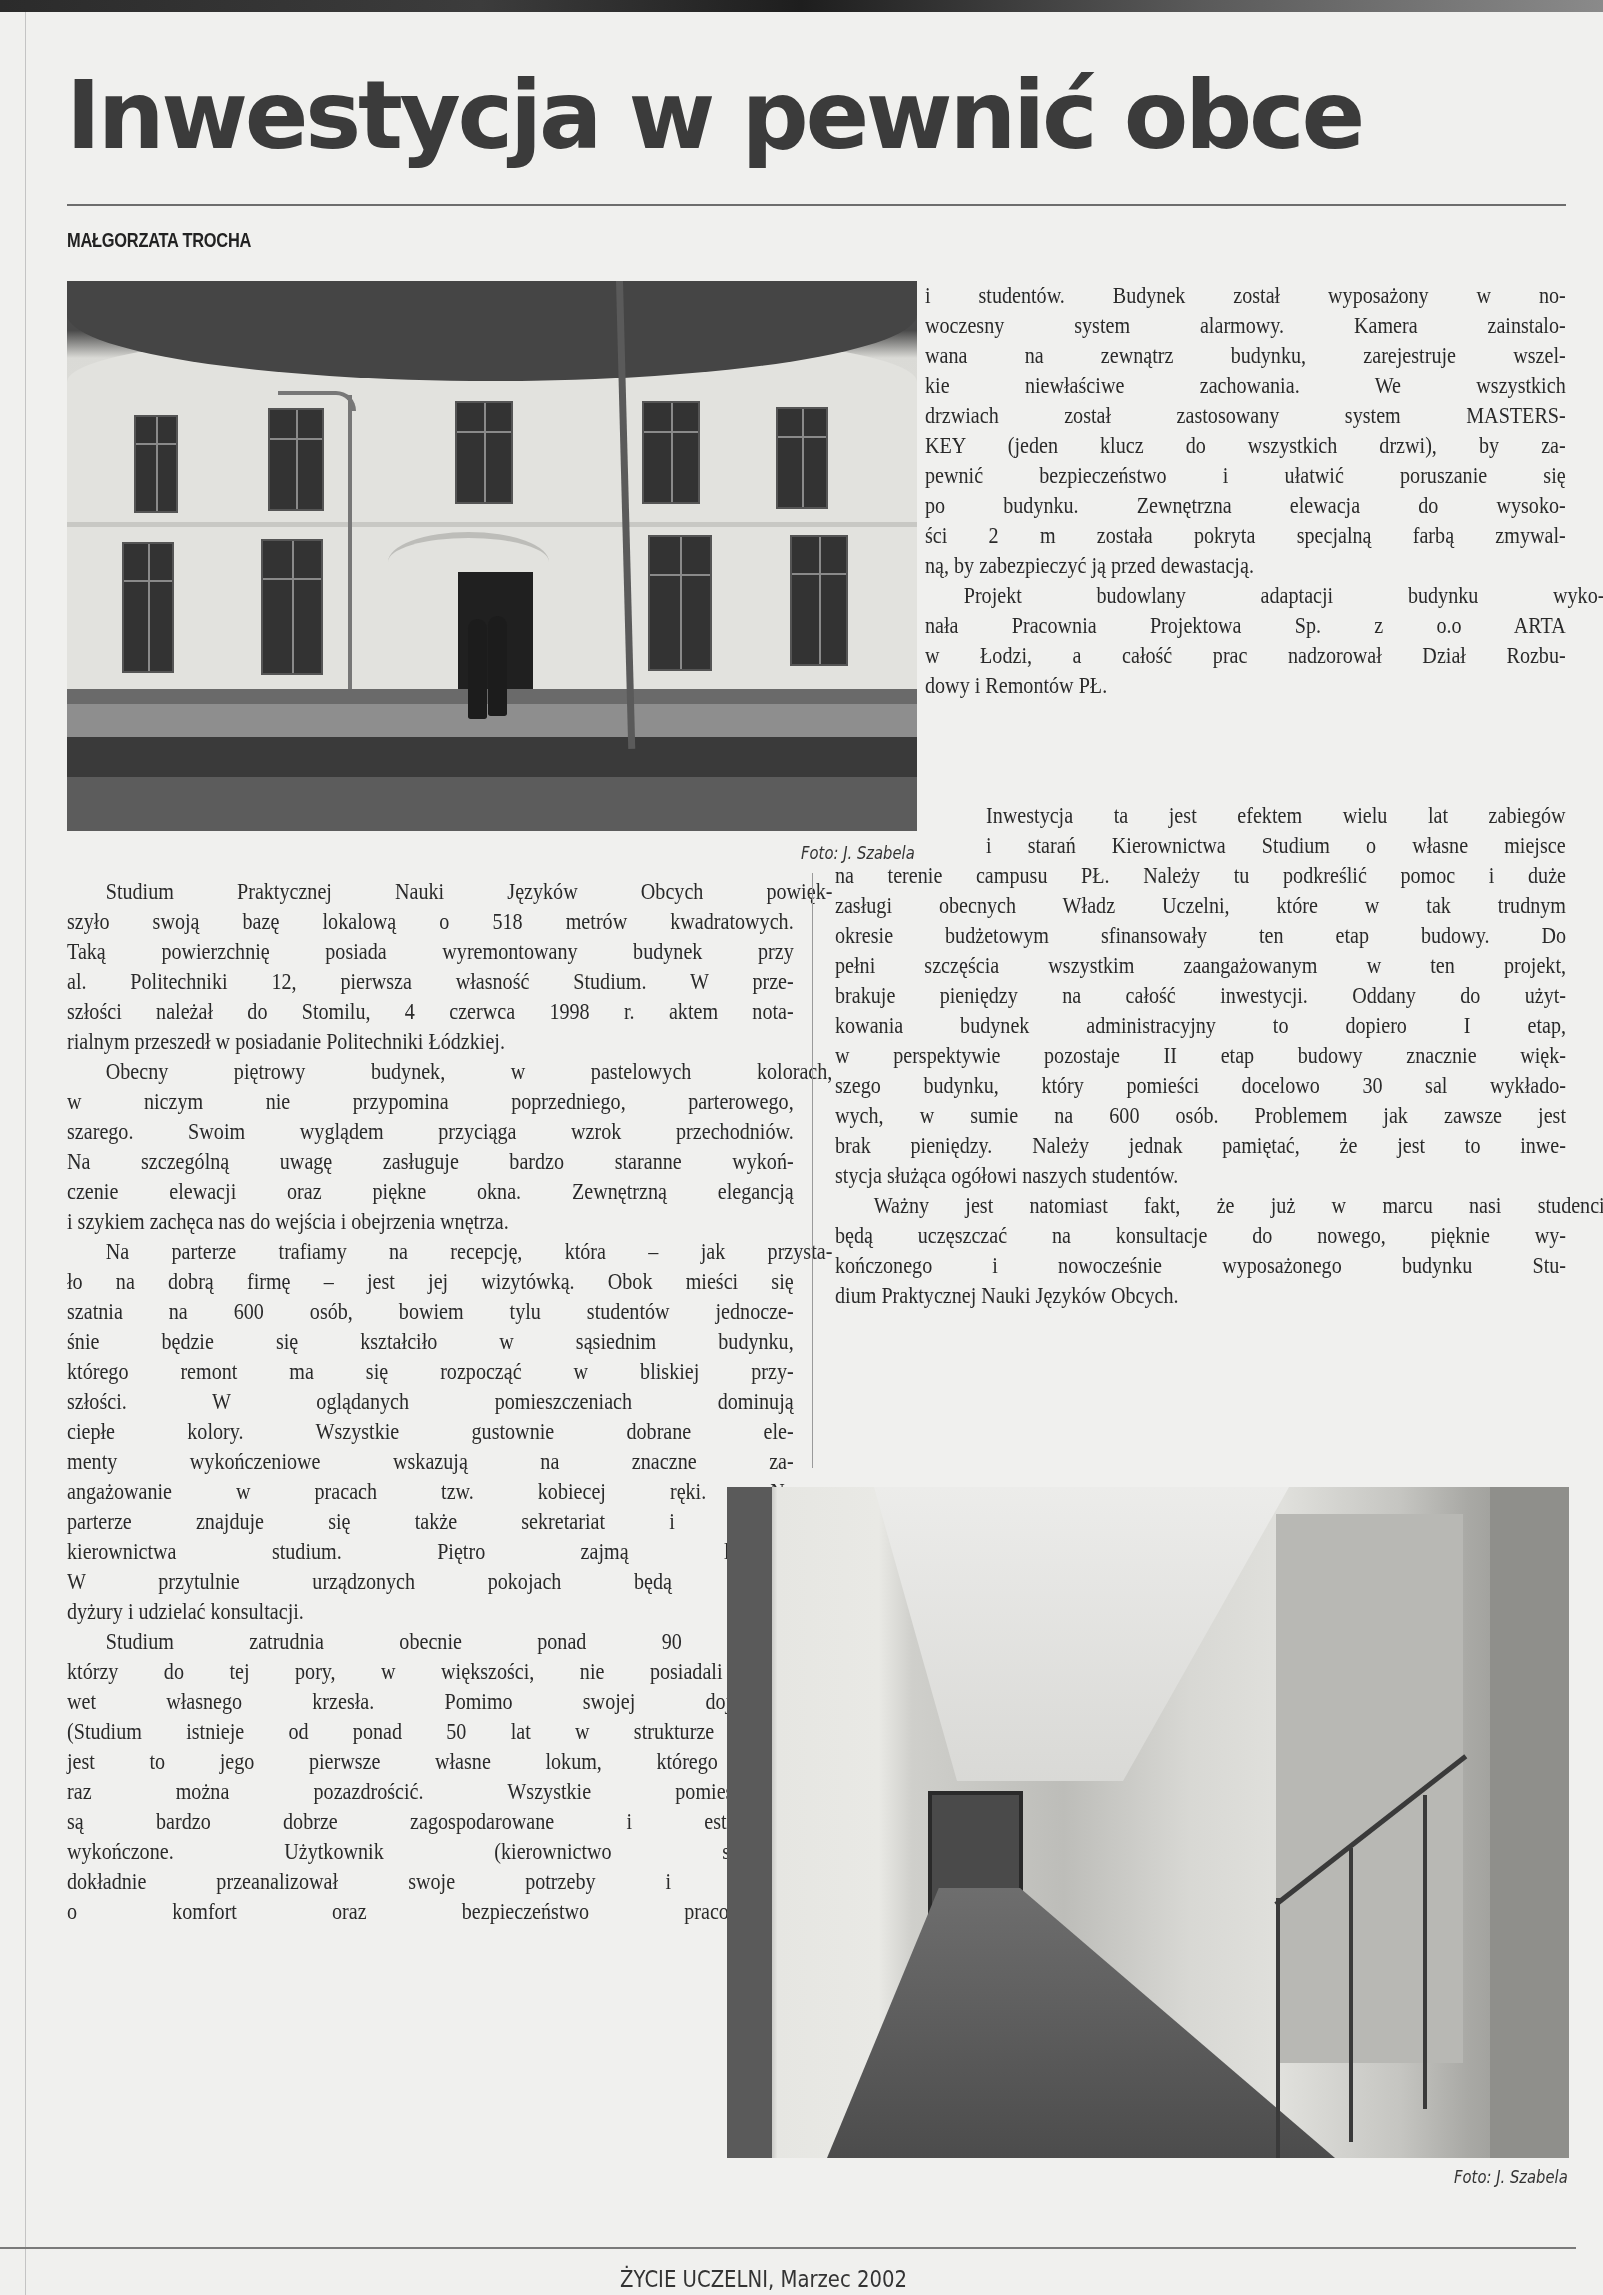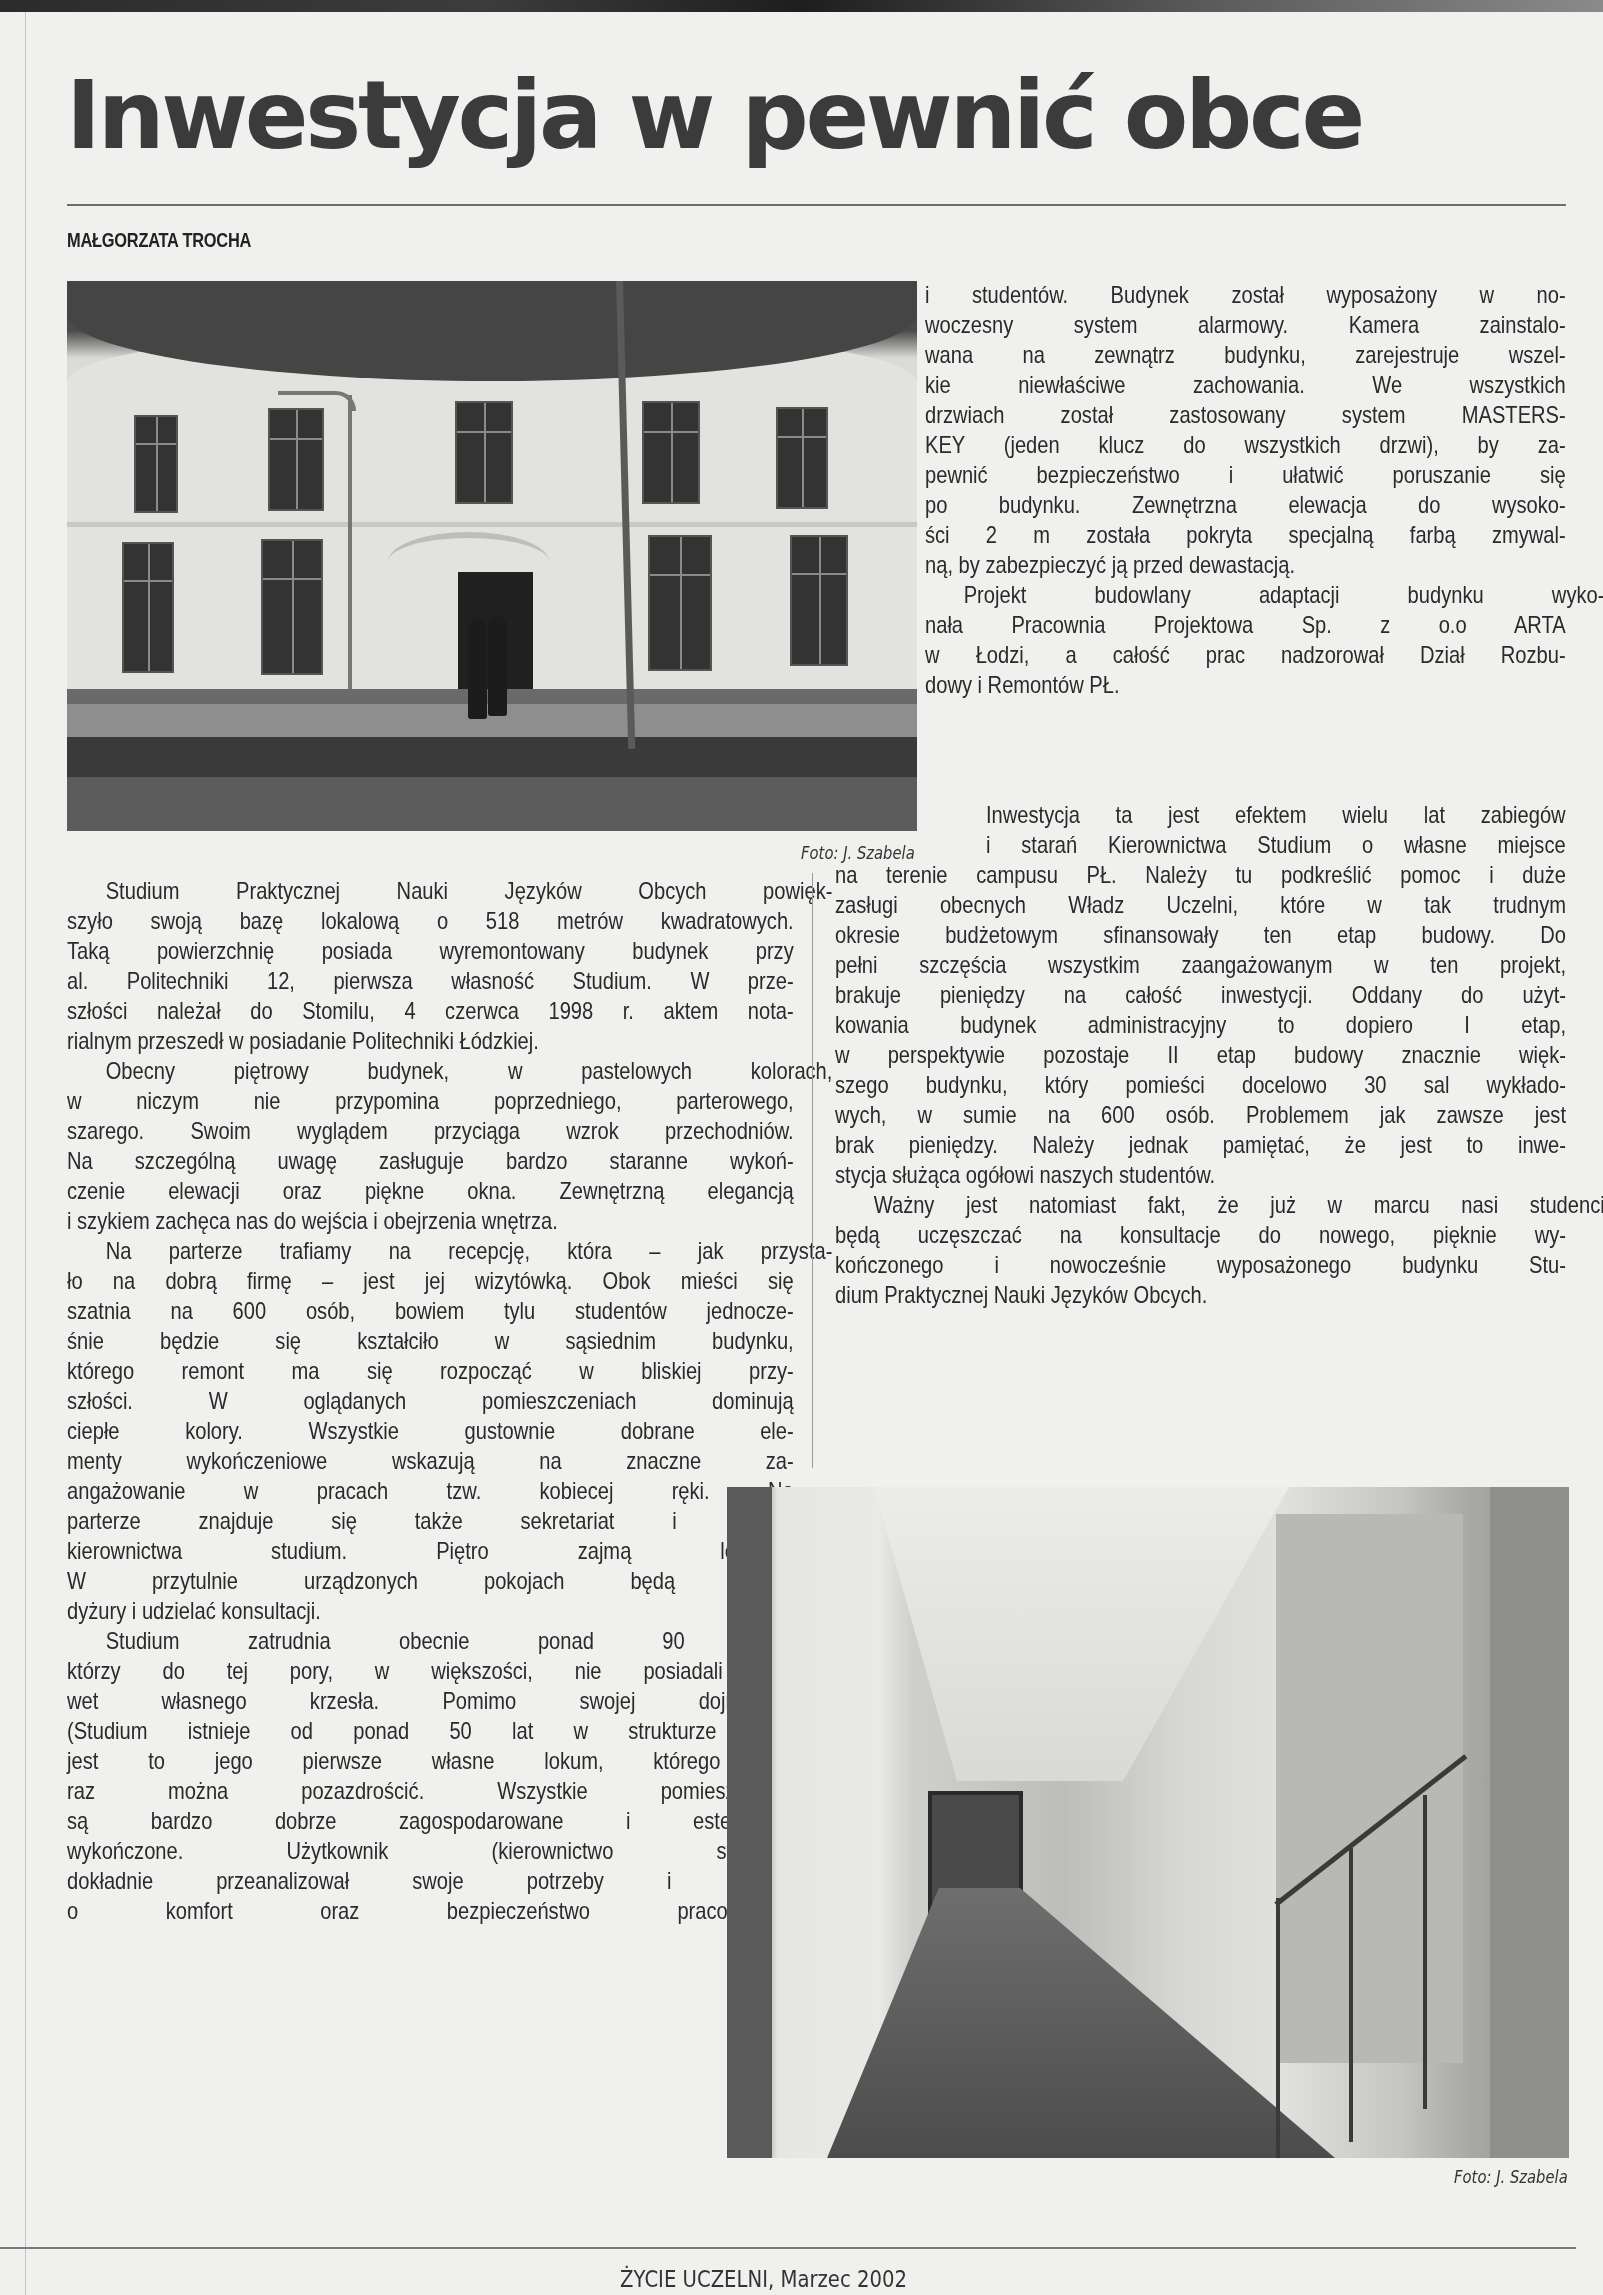--- a/index.html
+++ b/index.html
@@ -99,21 +99,21 @@
   .caption {
     position: absolute; font-family: "DejaVu Sans", sans-serif; font-style: italic;
     font-size: 17.4px; line-height: 23px; color: #333; white-space: nowrap;
     transform: scaleX(0.85); transform-origin: right center;
   }
   .caption-top { right: 688px; top: 842px; }
   .caption-bottom { right: 35px; top: 2166px; }
 
   .body-text {
     position: absolute;
-    font-family: Liberation Sans, sans-serif;
+    font-family: Liberation Serif, serif;
     font-size: 23.4px; line-height: 30px; color: #2a2a2a;
     text-align: justify;
   }
   .body-text .ln {
     display: block; white-space: nowrap; text-align: justify; text-align-last: justify;
     transform-origin: left center;
   }
   .body-text .ln.last { text-align-last: left; }
   .body-text .ln.indent { padding-left: 45px; }
 

